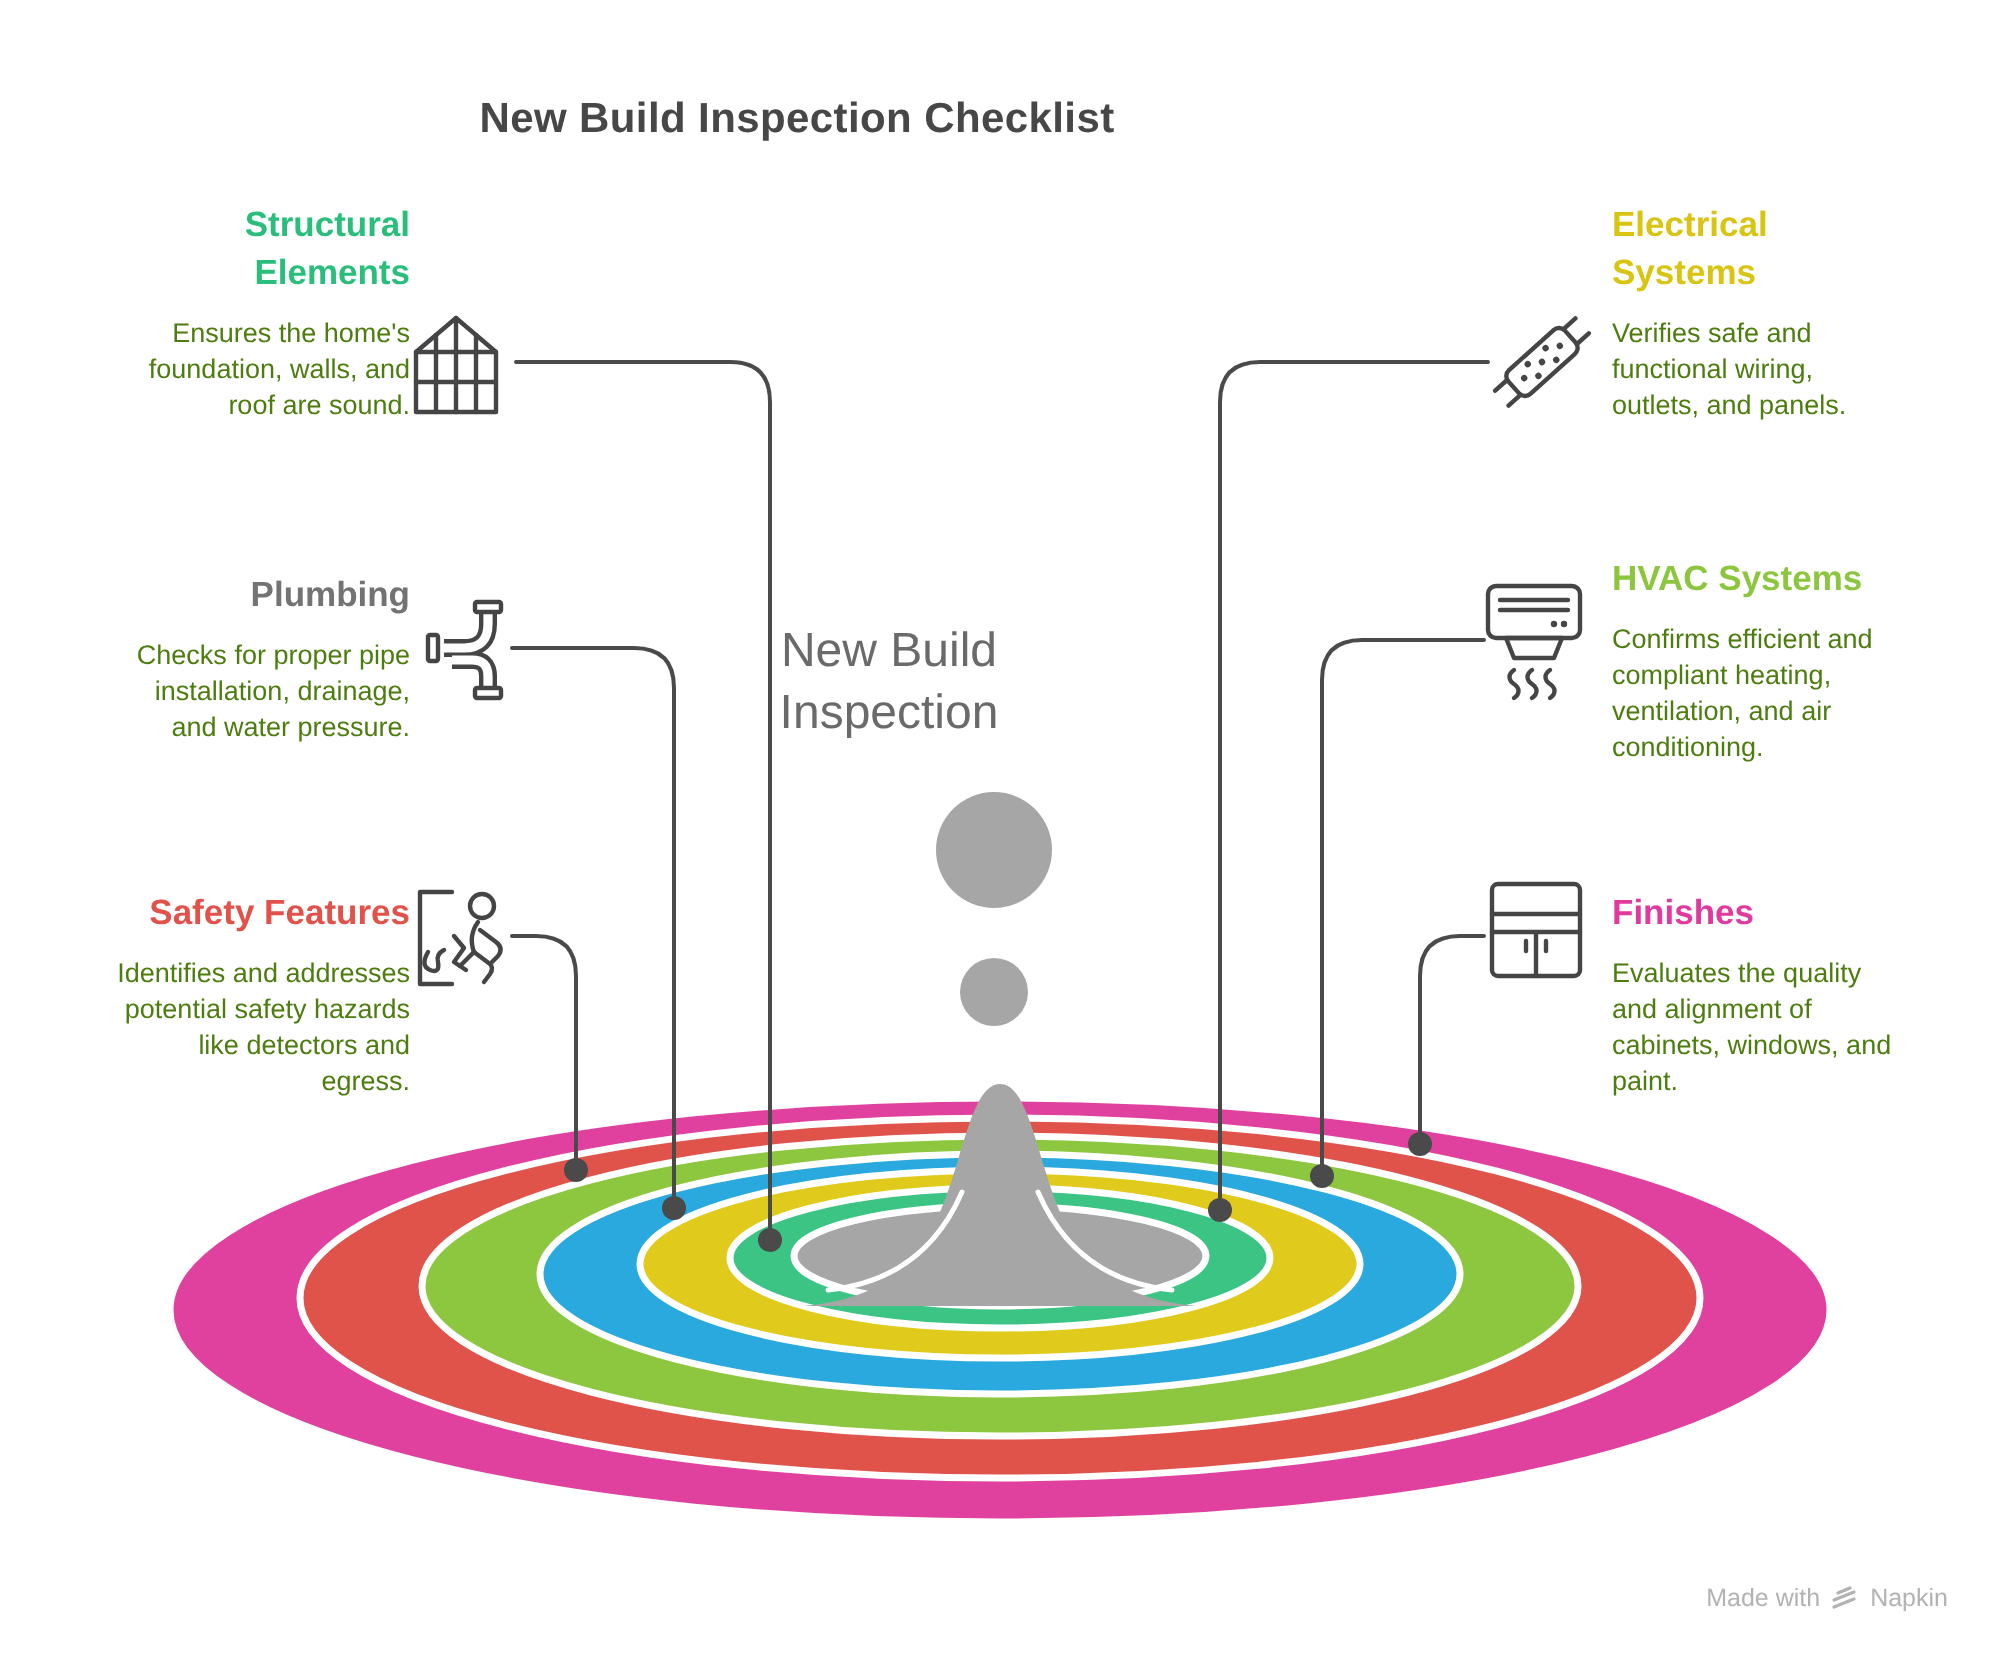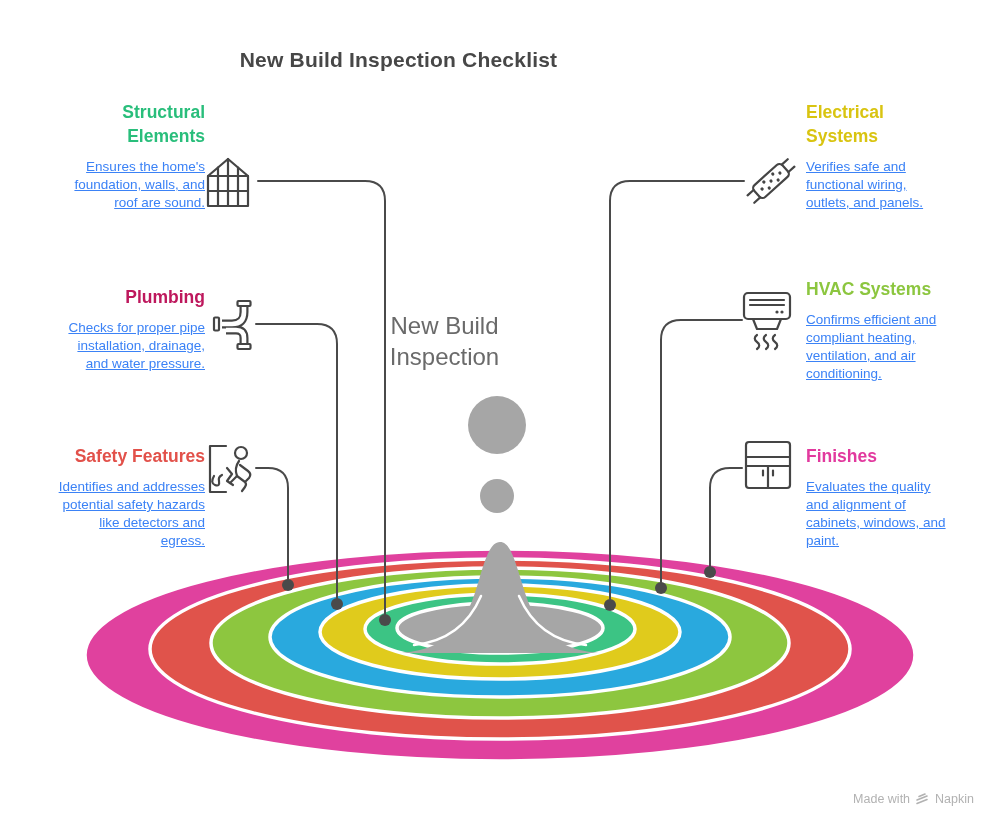--- a/index.html
+++ b/index.html
@@ -4,21 +4,21 @@
 <style>
   html,body{margin:0;padding:0;}
   body{width:996px;height:828px;position:relative;background:#ffffff;overflow:hidden;
        font-family:"Liberation Sans", sans-serif;}
   .page-title{position:absolute;left:0;top:48px;width:797px;text-align:center;
               font-size:21px;font-weight:bold;color:#474747;letter-spacing:.2px;}
   .item{position:absolute;}
   .item.left{text-align:right;}
   .item.right{text-align:left;}
   .headline{font-size:17.5px;line-height:24px;font-weight:bold;white-space:pre-line;margin:0 0 10px 0;}
-  .desc{font-size:13.5px;line-height:18px;color:#3b82f6;white-space:pre-line;text-decoration:underline;}
+  .desc{font-size:13.5px;line-height:18px;color:#4d7c0f;white-space:pre-line;}
   .icon{position:absolute;}
   .center-label{position:absolute;left:0;top:310px;width:889px;text-align:center;
                 font-size:24px;line-height:31px;color:#6A6A6A;white-space:pre-line;}
   .watermark{position:absolute;right:22px;top:792px;display:flex;align-items:flex-end;gap:5px;
              font-size:12.5px;color:#B2B2B2;}
   svg{display:block;}
   .diagram{position:absolute;left:0;top:0;}
 </style>
 </head>
 <body>
@@ -61,21 +61,21 @@
 Inspection</div>
 
 <div class="item left" style="right:791px;top:100px;max-width:180px;">
   <div class="headline" style="color: rgb(41, 190, 123);">Structural
 Elements</div>
   <div class="desc">Ensures the home's
 foundation, walls, and
 roof are sound.</div>
 </div>
 <div class="item left" style="right:791px;top:285px;max-width:180px;">
-  <div class="headline" style="color: #be185d;">Plumbing</div>
+  <div class="headline" style="color: #737373;">Plumbing</div>
   <div class="desc">Checks for proper pipe
 installation, drainage,
 and water pressure.</div>
 </div>
 <div class="item left" style="right:791px;top:444px;max-width:185px;">
   <div class="headline" style="color: rgb(226, 81, 74);">Safety Features</div>
   <div class="desc">Identifies and addresses
 potential safety hazards
 like detectors and
 egress.</div>

